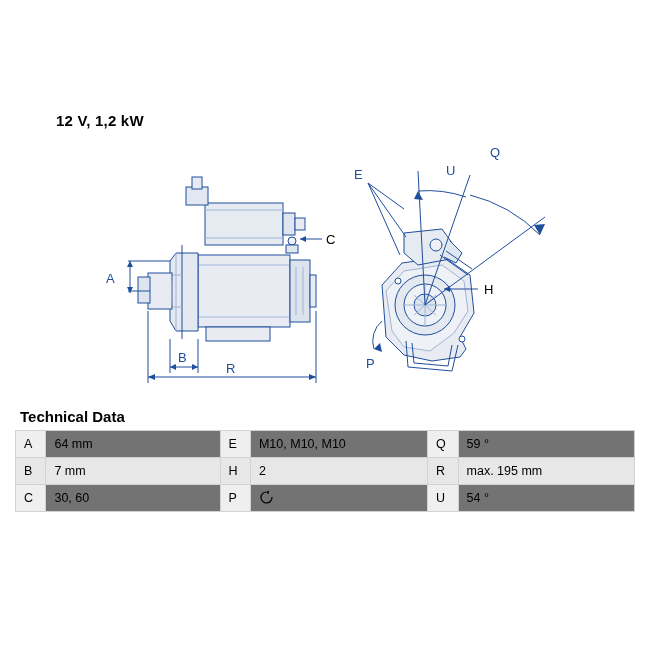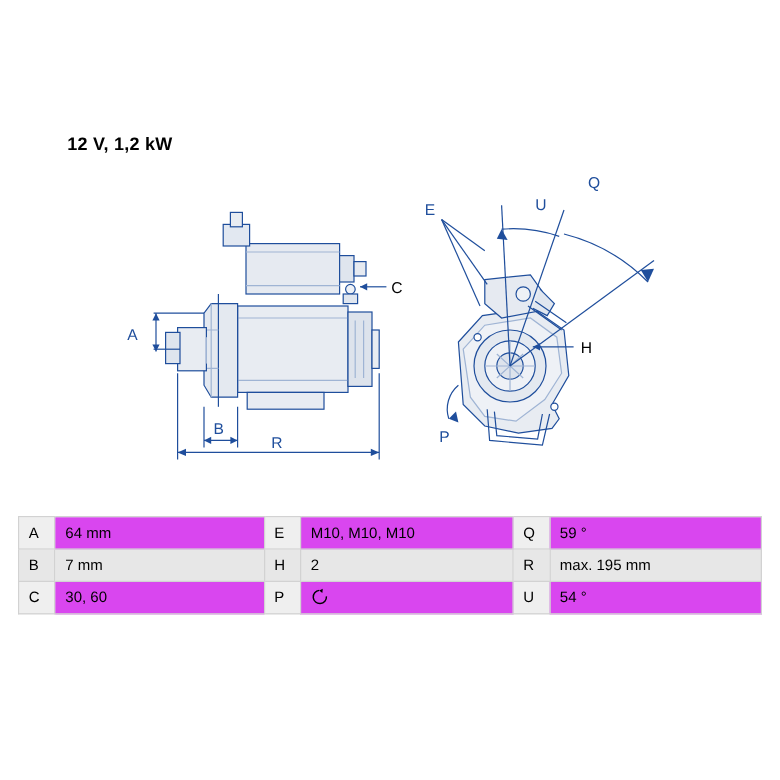--- a/index.html
+++ b/index.html
@@ -62,21 +62,21 @@
     white-space: nowrap;
   }
   table.tech td.key {
     width: 18px;
     padding-left: 8px;
     padding-right: 4px;
     background: #efefef;
   }
   table.tech td.val {
     width: 165px;
-    background: #d946ef;
+    background: #737373;
   }
   table.tech tr.alt td {
     background: #e7e7e7;
   }
   .rot-icon {
     display: inline-block;
     vertical-align: middle;
   }
 </style>
 </head>
@@ -205,20 +205,21 @@
         <text x="354" y="54">E</text>
         <text x="484" y="169" fill="#000">H</text>
         <text x="366" y="243">P</text>
         <text x="490" y="32">Q</text>
         <text x="226" y="248">R</text>
         <text x="446" y="50">U</text>
       </g>
     </svg>
   </div>
 
+  <div class="tech-heading">Technical Data</div>
 
   <table class="tech">
     <tbody>
       <tr>
         <td class="key">A</td>
         <td class="val">64 mm</td>
         <td class="key">E</td>
         <td class="val">M10, M10, M10</td>
         <td class="key">Q</td>
         <td class="val">59 °</td>

